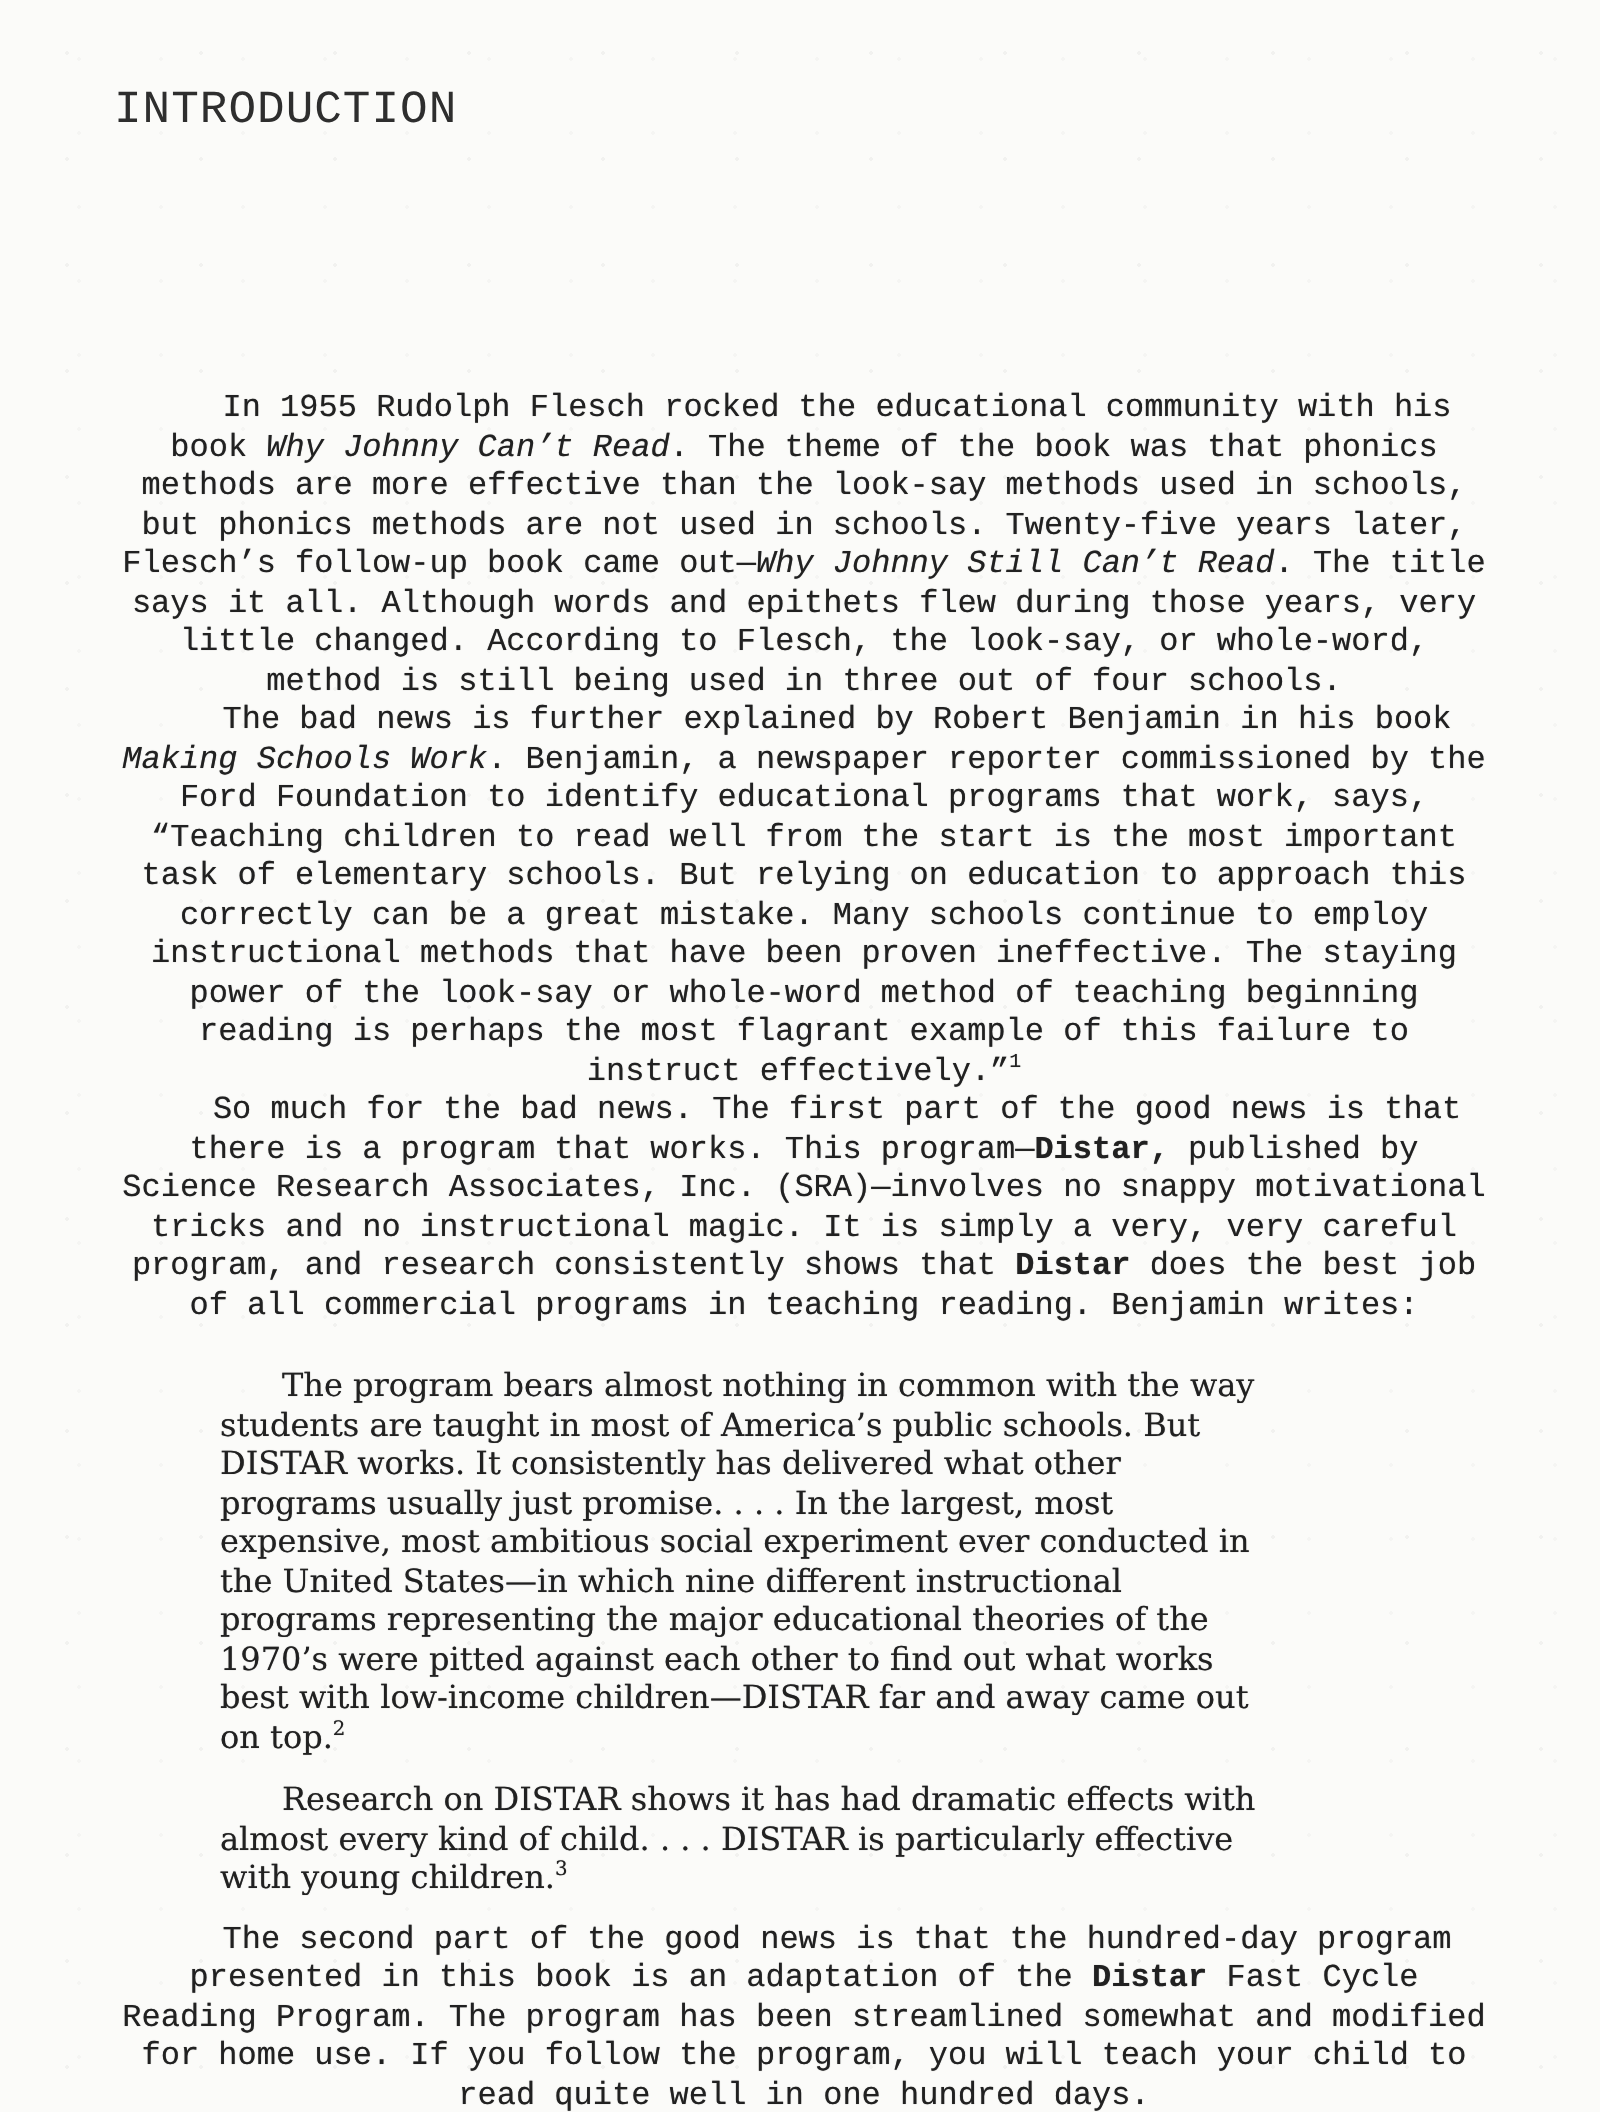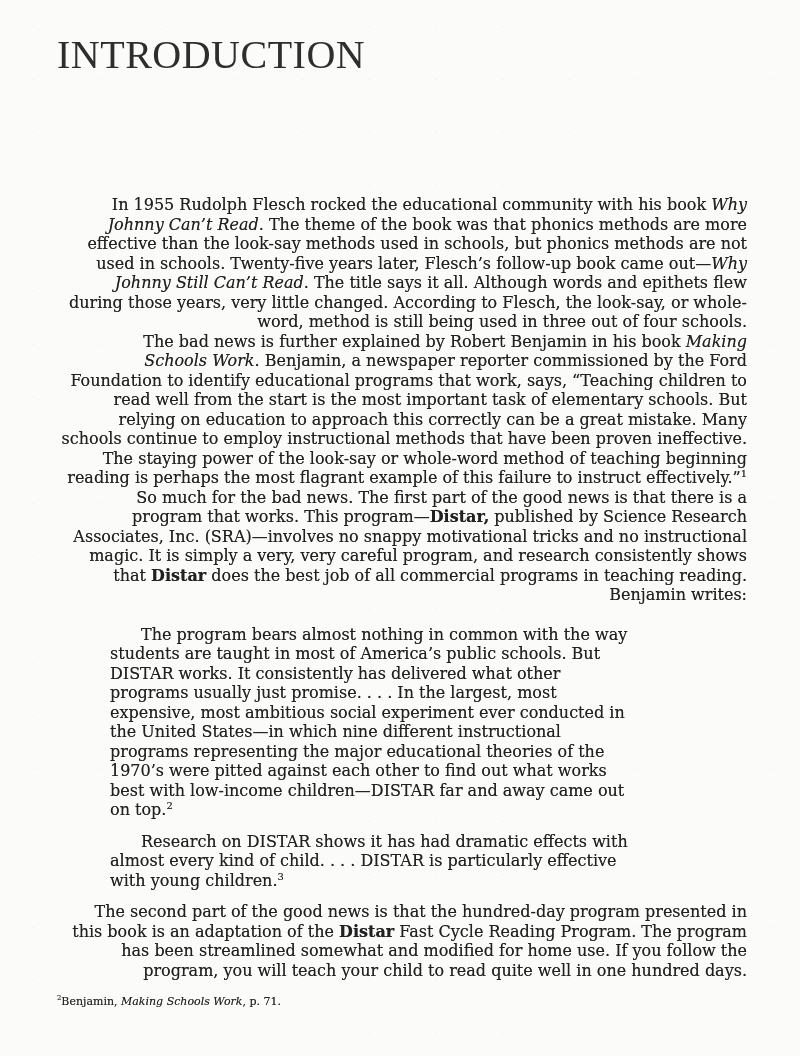--- a/index.html
+++ b/index.html
@@ -23,35 +23,36 @@
     padding: 36px 53px 0 57px;
     overflow: hidden;
     font-family: "DejaVu Serif", "Liberation Serif", serif;
     font-size: 16px;
     line-height: 19.5px;
     color: #212121;
     text-shadow: 0 0 0.4px rgba(20,20,20,0.55);
   }
   .title {
     margin: 0;
-    font-family: Liberation Serif, serif;
-    font-size: 40px;
+    font-family: Liberation Mono, monospace;
+    font-size: 23px;
     line-height: 38px;
     font-weight: 400;
     letter-spacing: 0.5px;
     color: #2e2e2e;
     text-shadow: none;
   }
   .body-text {
     margin-top: 121px;
   }
   .para {
     margin: 0;
     text-indent: 33px;
-    text-align: right;
+    text-align: center;
+    font-family: Liberation Mono, monospace;
   }
   .quote-block {
     margin: 20px 0 0 41px;
     width: 556px;
   }
   .quote-para {
     margin: 12px;
     text-indent: 31px;
   }
   .after-quote {

